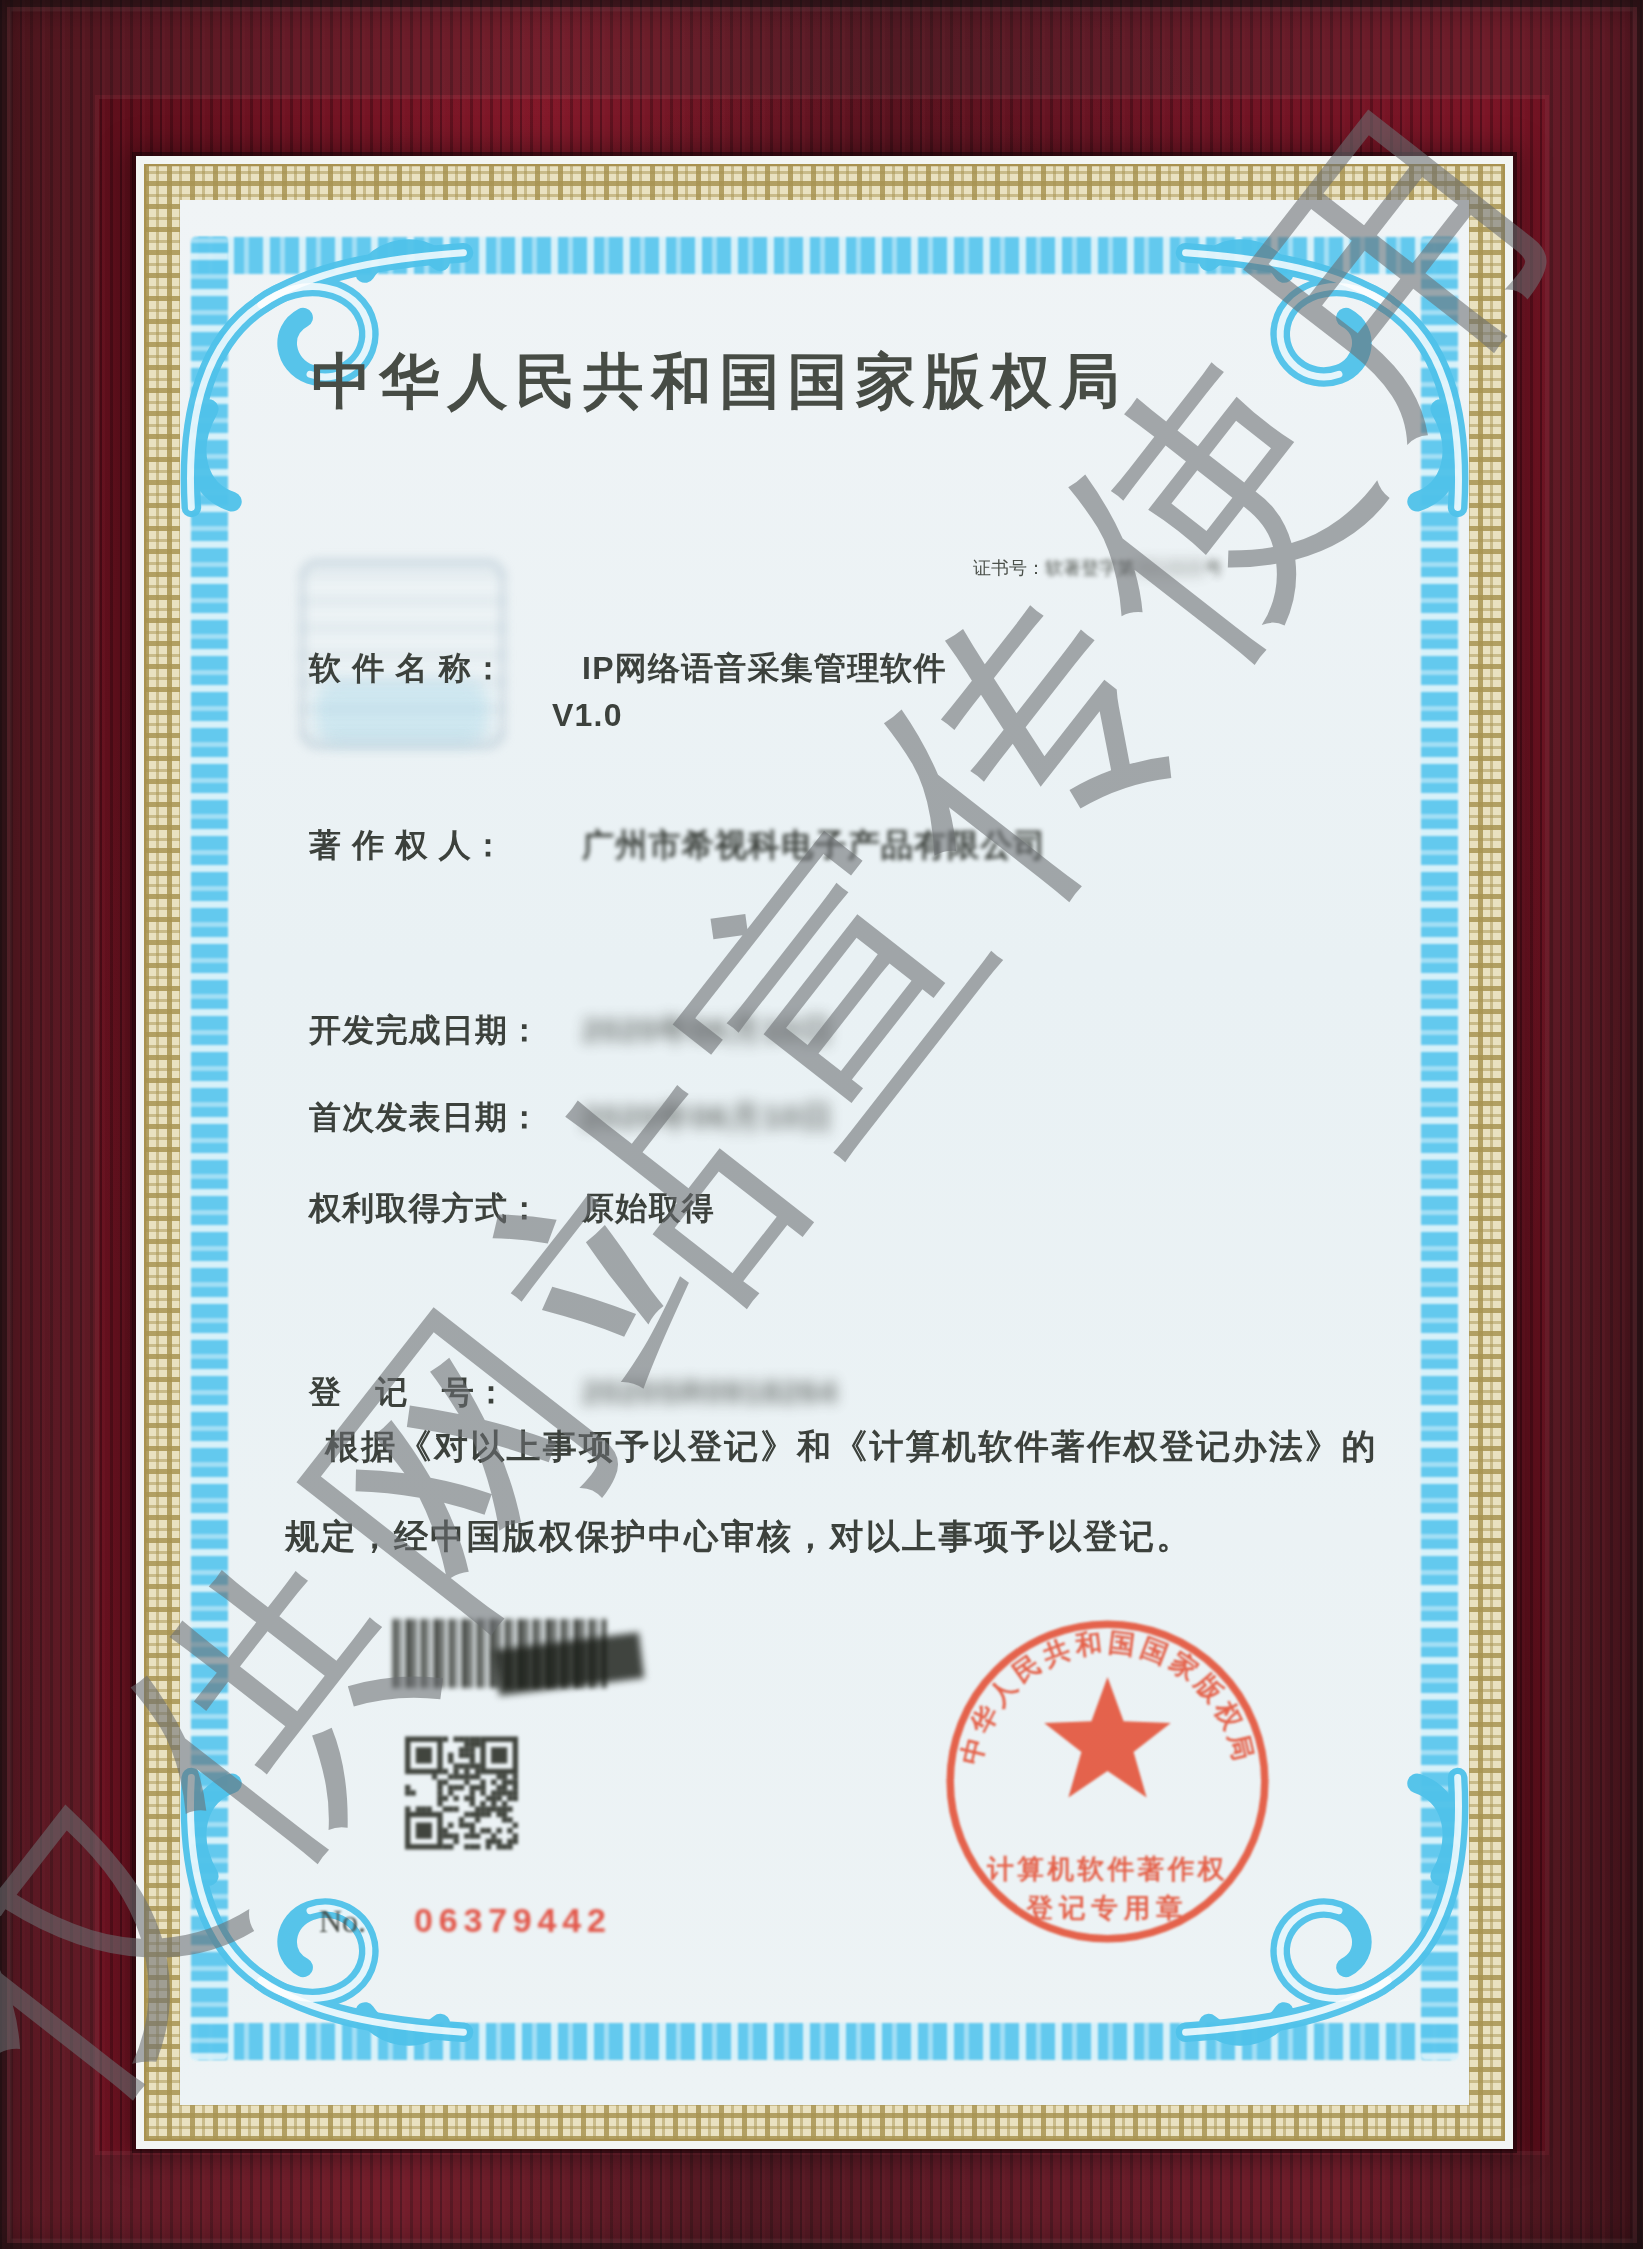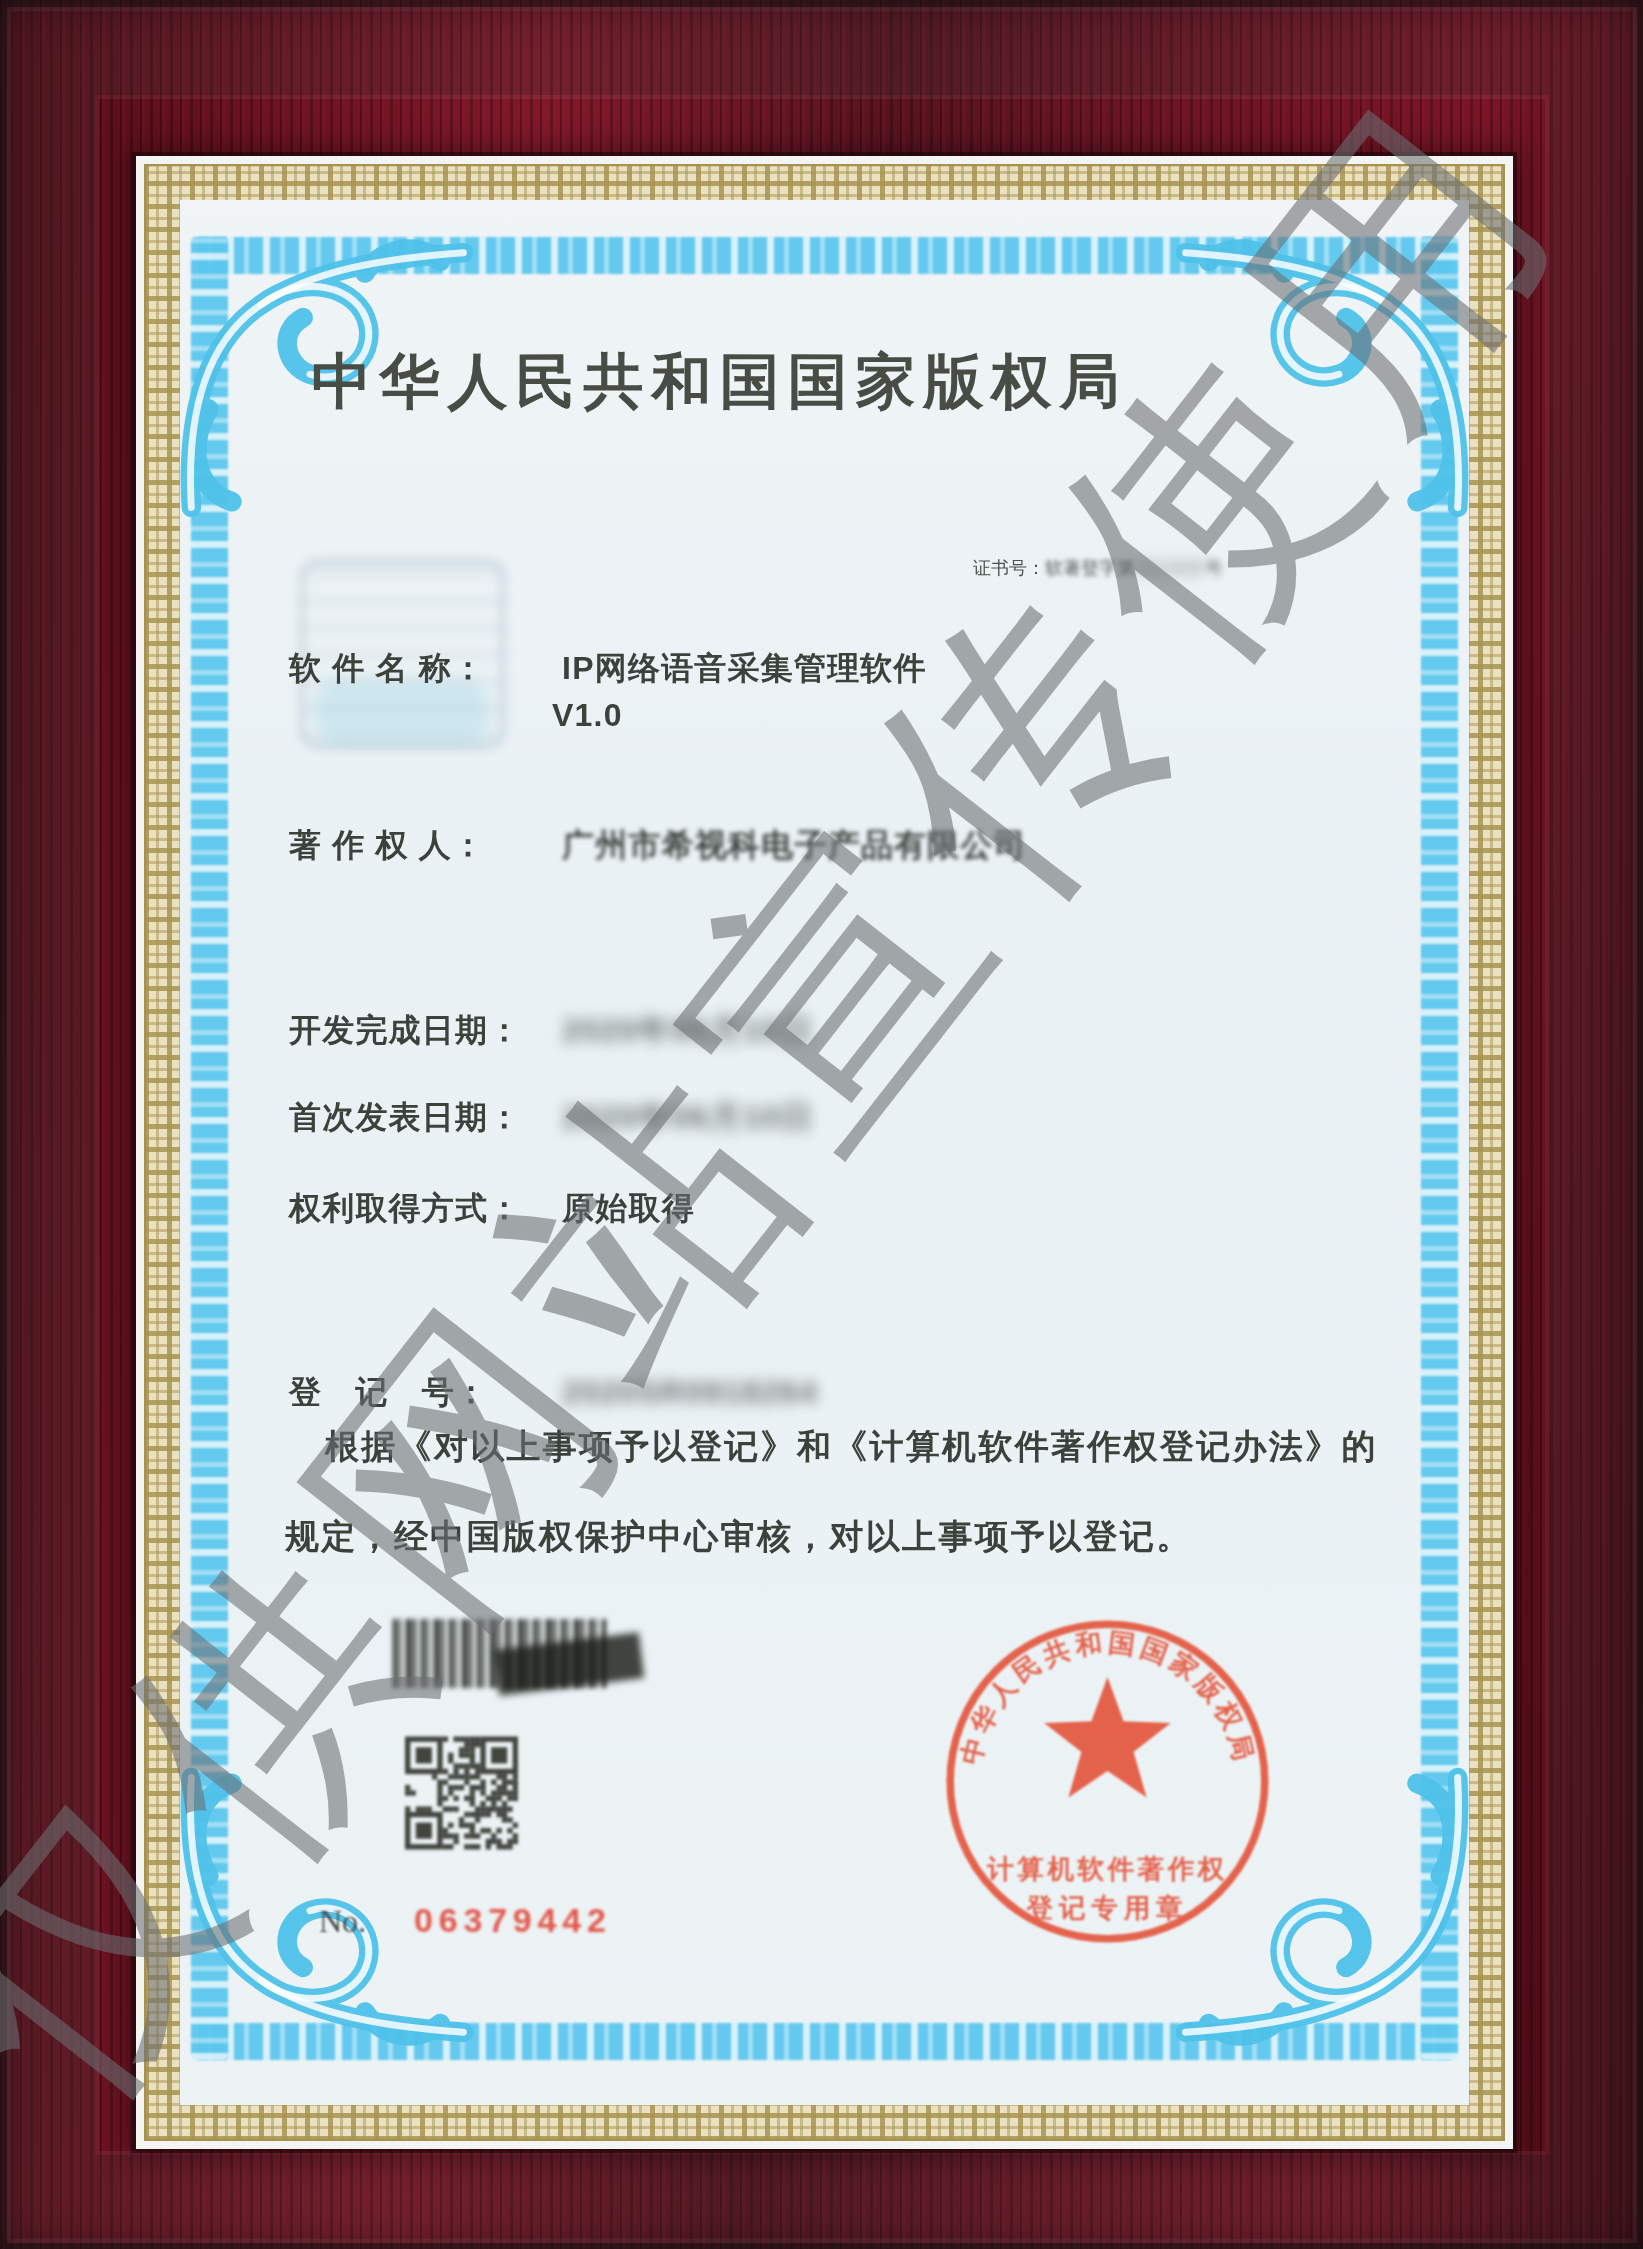--- a/index.html
+++ b/index.html
@@ -41,21 +41,21 @@
 
   
   .content{position:absolute;inset:0;filter:blur(0.6px);color:#3e433d;}
   .abs{position:absolute;white-space:nowrap;}
   .authority{left:136px;width:1167px;top:342px;text-align:center;
     font-size:60px;font-weight:bold;letter-spacing:8px;color:#474c45;}
   .doctitle{left:136px;width:1377px;top:443px;text-align:center;
     font-size:73px;font-weight:bold;letter-spacing:2.9px;color:#434841;}
   .certno{left:973px;top:556px;font-size:18px;color:#4b504a;}
   .row{left:289px;font-size:32px;font-weight:bold;letter-spacing:1.2px;color:#3c413c;}
-  .row .lbl{display:inline-block;width:263px;}
+  .row .lbl{display:inline-block;width:263px;margin-left:20px;}
   .blur-l{filter:blur(2.3px);}
   .blur-m{filter:blur(3.5px);opacity:0.9;}
   .blur-h{filter:blur(7px);opacity:0.72;}
   .stmt{font-size:34px;font-weight:bold;letter-spacing:2.3px;color:#3c413c;}
 
   
   .ghost{left:298px;top:558px;width:191px;height:174px;border:9.3px solid rgba(150,175,190,0.22);
     border-radius:19.7px;filter:blur(4px);
     background:repeating-linear-gradient(0deg, rgba(150,180,195,0.10) 0 10.4px, transparent 10.4px 27px);}
   .ghost2{left:315px;top:680px;width:174px;height:64px;background:rgba(140,205,230,0.30);

